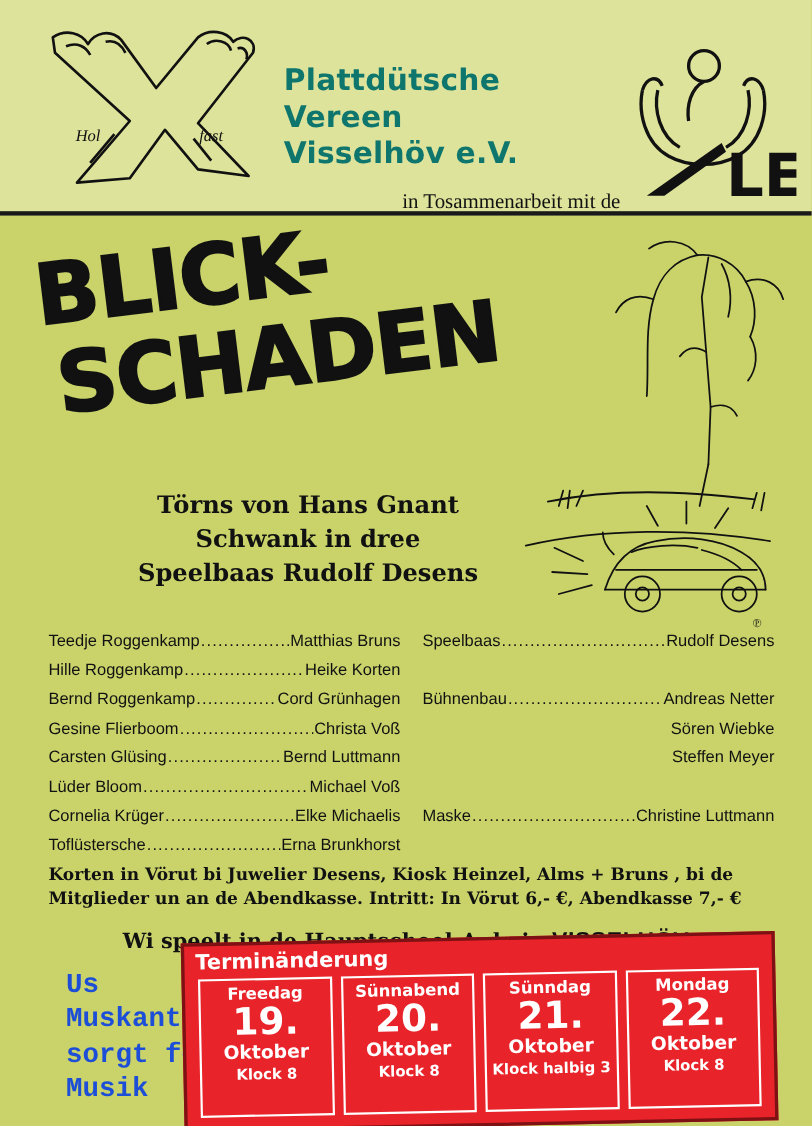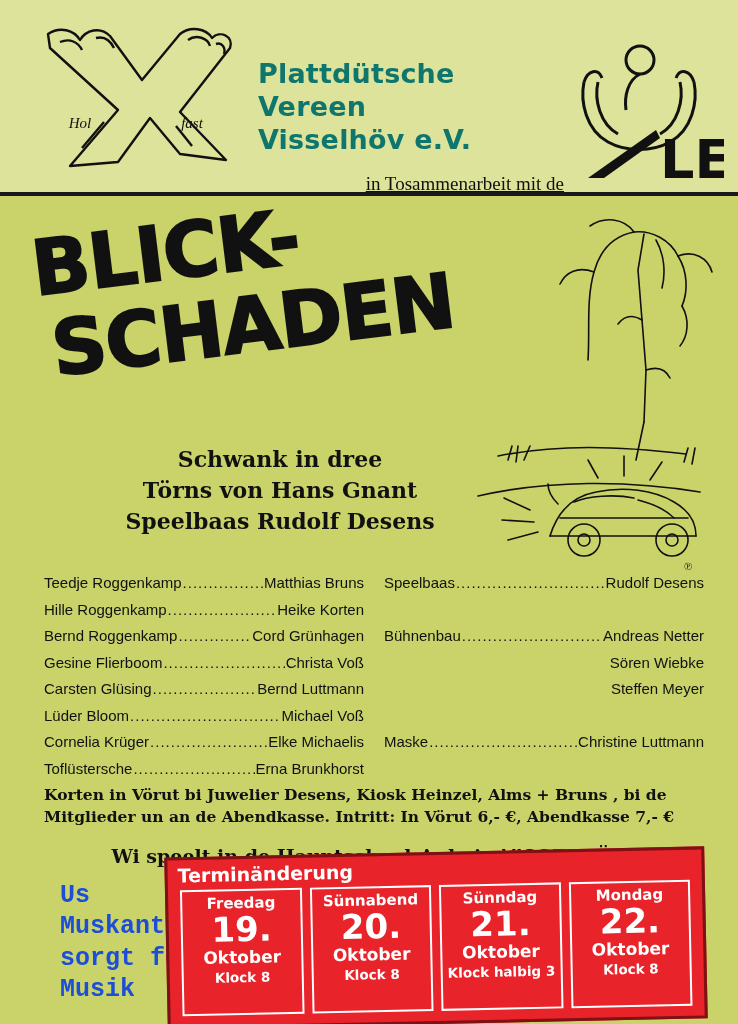--- a/index.html
+++ b/index.html
@@ -54,21 +54,20 @@
     line-height: 1.22;
     letter-spacing: 0.2px;
   }
   #coop-line {
     margin-top: 16px;
     font-family: "Liberation Serif", serif;
     font-size: 19px;
     color: #111;
     text-align: right;
     padding-right: 4px;
-    text-decoration: underline;
   }
 
   
   #logo-leb {
     position: absolute;
     right: 14px; top: 26px;
     width: 160px; height: 160px;
   }
 
   
@@ -350,22 +349,22 @@
       <text x="246" y="360" font-family="Liberation Serif, serif" font-size="11" fill="#111">℗</text>
     </svg>
   </div>
 
   <div id="maintitle">
     <div class="mt-line l1">BLICK-</div>
     <div class="mt-line l2">SCHADEN</div>
   </div>
 
   <div id="subtitle">
+    <div>Törns von Hans Gnant</div>
     <div>Schwank in dree</div>
-    <div>Törns von Hans Gnant</div>
     <div>Speelbaas Rudolf Desens</div>
   </div>
 
   <div id="cast">
     <div id="cast-left" class="cast-col">
         <div class="cast-row">
           <span class="cast-role">Teedje Roggenkamp</span>
           <span class="cast-dots">........................................</span>
           <span class="cast-name">Matthias Bruns</span>
         </div>

